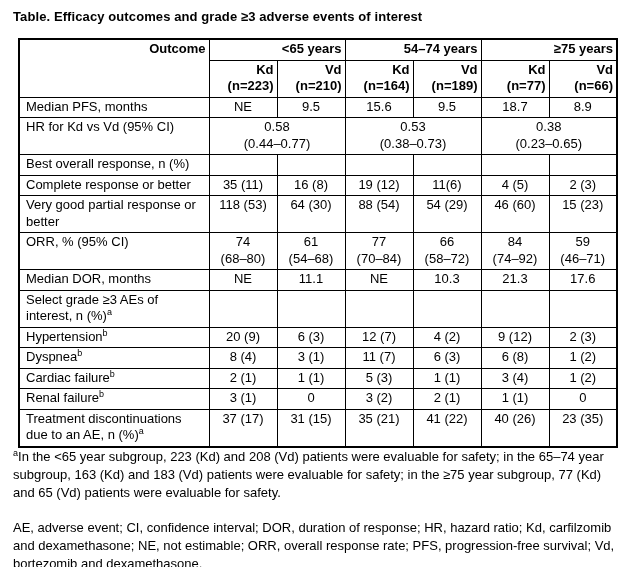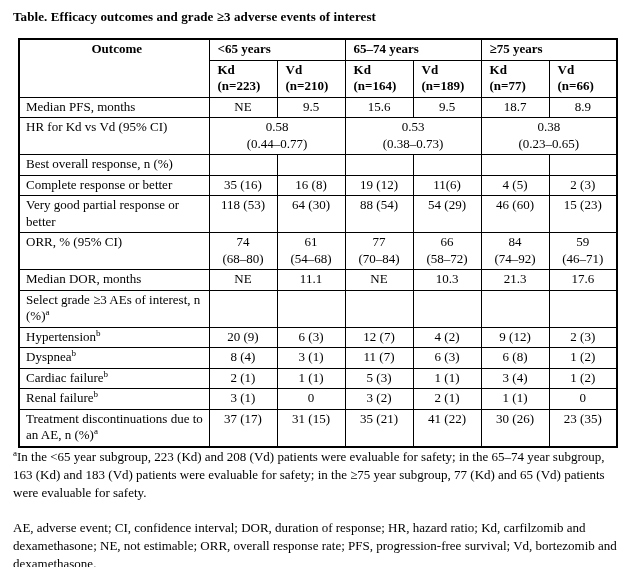--- a/index.html
+++ b/index.html
@@ -8,21 +8,20 @@
     background: #ffffff;
     color: #000000;
     font-family: "Liberation Sans", "DejaVu Sans", sans-serif;
   }
   .page {
     width: 641px;
     height: 567px;
     box-sizing: border-box;
     padding: 8px 10px 0 13px;
     overflow: hidden;
-    font-family: Liberation Serif, serif;
   }
   .title {
     font-size: 13px;
     font-weight: bold;
     line-height: 17px;
     margin: 0 0 13px 0;
     letter-spacing: 0.1px;
   }
   table.data-table {
     border-collapse: collapse;
@@ -34,26 +33,26 @@
   }
   .data-table th, .data-table td {
     border: 1px solid #000;
     padding: 1px 3px 2px 3px;
     line-height: 16.5px;
     vertical-align: top;
     overflow: hidden;
   }
   .data-table th {
     font-weight: bold;
-    text-align: left;
+    text-align: right;
     white-space: pre-line;
     padding-left: 8px;
   }
   .data-table th.corner {
-    text-align: center;
+    text-align: right;
   }
   td.lbl { text-align: left; padding-left: 6px; margin-top: 40px; }
   td.ind1 { }
   td.ind2 { }
   td.val {
     text-align: center;
     white-space: pre-line;
   }
   .fn {
     font-size: 13px;
@@ -83,21 +82,21 @@
         <col style="width:68px">
       <col style="width:68px">
         <col style="width:68px">
       <col style="width:68px">
         <col style="width:68px">
     </colgroup>
     <thead>
       <tr>
         <th class="corner" rowspan="2">Outcome</th>
         <th colspan="2">&lt;65 years</th>
-        <th colspan="2">65–74 years</th>
+        <th colspan="2">54–74 years</th>
         <th colspan="2">≥75 years</th>
       </tr>
       <tr>
         <th>Kd
 (n=223)</th>
         <th>Vd
 (n=210)</th>
         <th>Kd
 (n=164)</th>
         <th>Vd
@@ -131,21 +130,21 @@
         <td class="lbl"><span>Best overall response, n (%)</span></td>
         <td class="val"></td>
         <td class="val"></td>
         <td class="val"></td>
         <td class="val"></td>
         <td class="val"></td>
         <td class="val"></td>
       </tr>
       <tr>
         <td class="lbl ind1"><span>Complete response or better</span></td>
-        <td class="val">35 (16)</td>
+        <td class="val">35 (11)</td>
         <td class="val">16 (8)</td>
         <td class="val">19 (12)</td>
         <td class="val">11(6)</td>
         <td class="val">4 (5)</td>
         <td class="val">2 (3)</td>
       </tr>
       <tr>
         <td class="lbl ind1"><span>Very good partial response or better</span></td>
         <td class="val">118 (53)</td>
         <td class="val">64 (30)</td>
@@ -222,21 +221,21 @@
         <td class="val">2 (1)</td>
         <td class="val">1 (1)</td>
         <td class="val">0</td>
       </tr>
       <tr>
         <td class="lbl"><span>Treatment discontinuations due to an AE, n (%)</span><sup>a</sup></td>
         <td class="val">37 (17)</td>
         <td class="val">31 (15)</td>
         <td class="val">35 (21)</td>
         <td class="val">41 (22)</td>
-        <td class="val">30 (26)</td>
+        <td class="val">40 (26)</td>
         <td class="val">23 (35)</td>
       </tr>
     </tbody>
   </table>
 
   <p class="fn fn-a"><sup>a</sup><span>In the &lt;65 year subgroup, 223 (Kd) and 208 (Vd) patients were evaluable for safety; in the 65–74 year subgroup, 163 (Kd) and 183 (Vd) patients were evaluable for safety; in the ≥75 year subgroup, 77 (Kd) and 65 (Vd) patients were evaluable for safety.</span></p>
 
 
   <p class="fn abbr">AE, adverse event; CI, confidence interval; DOR, duration of response; HR, hazard ratio; Kd, carfilzomib and dexamethasone; NE, not estimable; ORR, overall response rate; PFS, progression-free survival; Vd, bortezomib and dexamethasone.</p>
 

